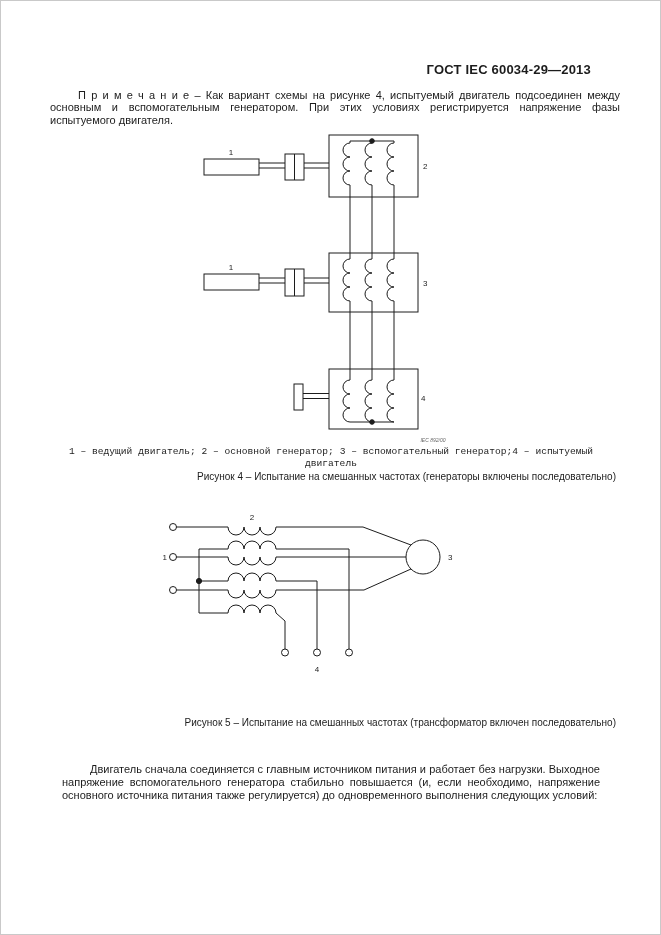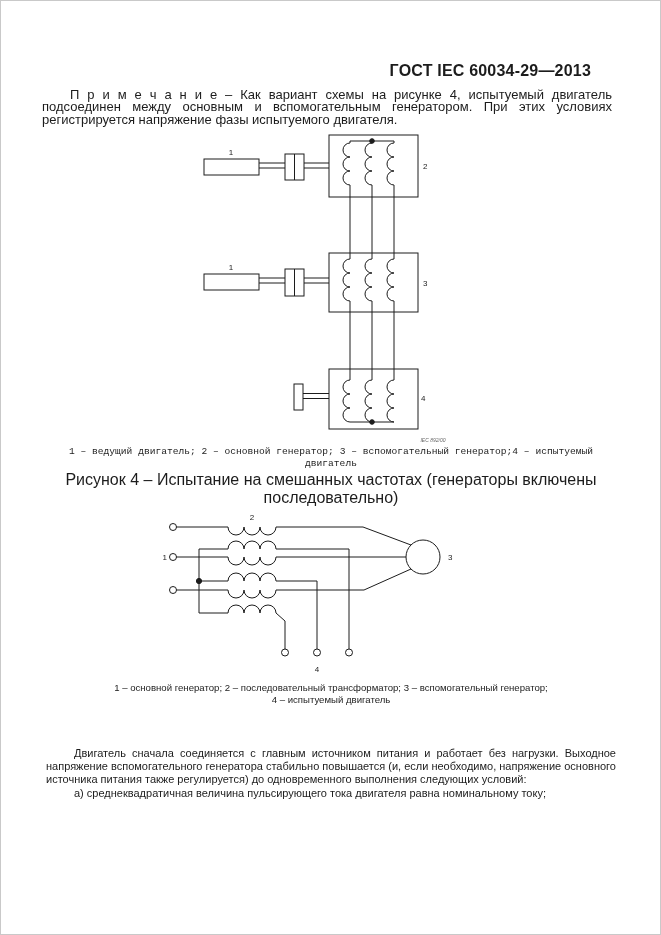--- a/index.html
+++ b/index.html
@@ -4,40 +4,40 @@
 <style>
   html,body { margin:0; padding:0; background:#e9e9e9; }
   .page {
     position:relative; width:661px; height:935px; margin:0 auto;
     background:#ffffff; border:1px solid #c9c9c9; box-sizing:border-box;
     font-family:"Liberation Sans", sans-serif; color:#1c1c1c; overflow:hidden;
   }
   .abs { position:absolute; }
   .header {
     top:61px; left:45px; width:545px; text-align:right;
-    font-weight:bold; font-size:16px; letter-spacing:0.2px;
+    font-weight:bold; font-size:13px; letter-spacing:0.2px;
   }
   .note {
-    top:88px; left:41px; width:570px;
-    font-size:13px; line-height:12.4px; text-align:justify; text-indent:28px;
+    top:88px; left:49px; width:570px;
+    font-size:11px; line-height:12.4px; text-align:justify; text-indent:28px;
   }
   svg.fig { position:absolute; left:0; }
   .fig4 { top:130px; }
   .fig5 { top:500px; }
   .caption { left:45px; width:570px; text-align:center; font-size:9.6px; line-height:12px; }
   .cap4 { top:445px;font-family:Liberation Mono, monospace; }
   .cap5 { top:681px; }
-  .figtitle { left:45px; width:570px; text-align:center; font-size:16px; }
+  .figtitle { left:45px; width:570px; text-align:right; font-size:10px; }
   .t4 { top:470px; }
   .t5 { top:716px; }
   .bodytext {
     top:746px; left:45px; width:570px;
     font-size:11px; line-height:13.2px; text-align:justify;
   }
-  .bodytext p { margin:0; text-indent:28px; }
+  .bodytext p { margin:16px; text-indent:28px; }
   .pagenum { top:856px; left:45px; width:535px; text-align:right; font-size:11px; }
   .figlabel { font-size:8px; fill:#1c1c1c; }
   .iecref { font-size:5px; font-style:italic; fill:#666; }
 </style>
 </head>
 <body>
 
 <div class="page">
 
   <div class="abs header">ГОСТ IEC 60034-29—2013</div>
@@ -142,24 +142,20 @@
         <circle cx="316" cy="651.5" r="3.5"></circle>
         <circle cx="348" cy="651.5" r="3.5"></circle>
       </g>
     </g>
     <text class="figlabel" x="166" y="559" text-anchor="end">1</text>
     <text class="figlabel" x="251" y="519" text-anchor="middle">2</text>
     <text class="figlabel" x="447" y="559">3</text>
     <text class="figlabel" x="316" y="671" text-anchor="middle">4</text>
   </svg>
 
-  <div class="abs caption cap5">
-    <div>1 – основной генератор; 2 – последовательный трансформатор; 3 – вспомогательный генератор;</div>
-    <div>4 – испытуемый двигатель</div>
-  </div>
+  <div class="abs figtitle t5">Рисунок 5 – Испытание на смешанных частотах (трансформатор включен последовательно)</div>
 
   <div class="abs bodytext">
     <p>Двигатель сначала соединяется с главным источником питания и работает без нагрузки. Выходное напряжение вспомогательного генератора стабильно повышается (и, если необходимо, напряжение основного источника питания также регулируется) до одновременного выполнения следующих условий:</p>
-    <p>a) среднеквадратичная величина пульсирующего тока двигателя равна номинальному току;</p>
   </div>
 
 
 </div>
 
 </body></html>

